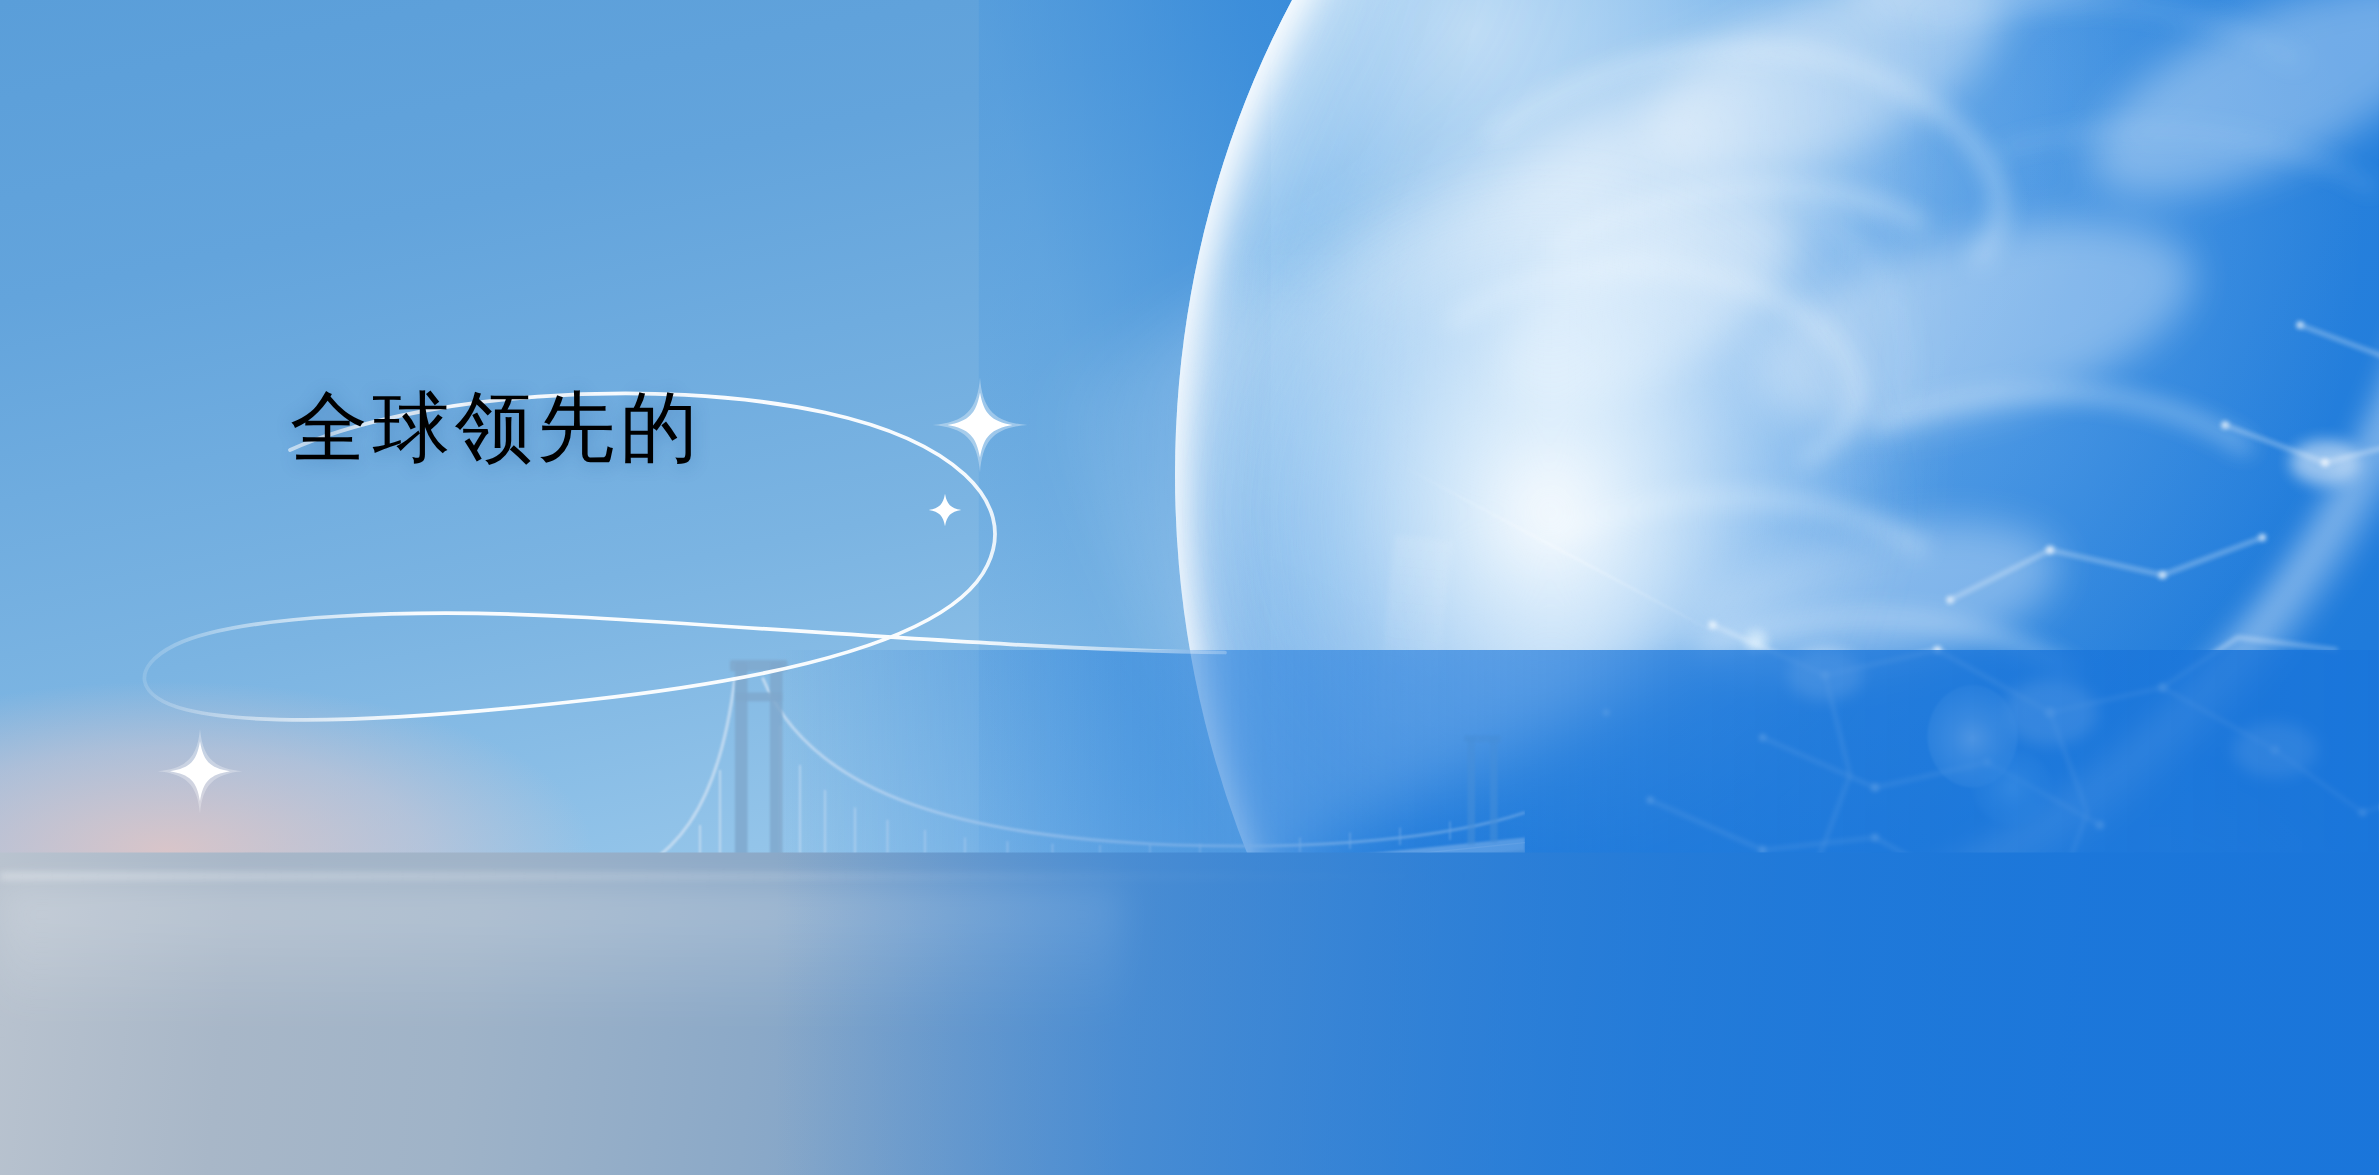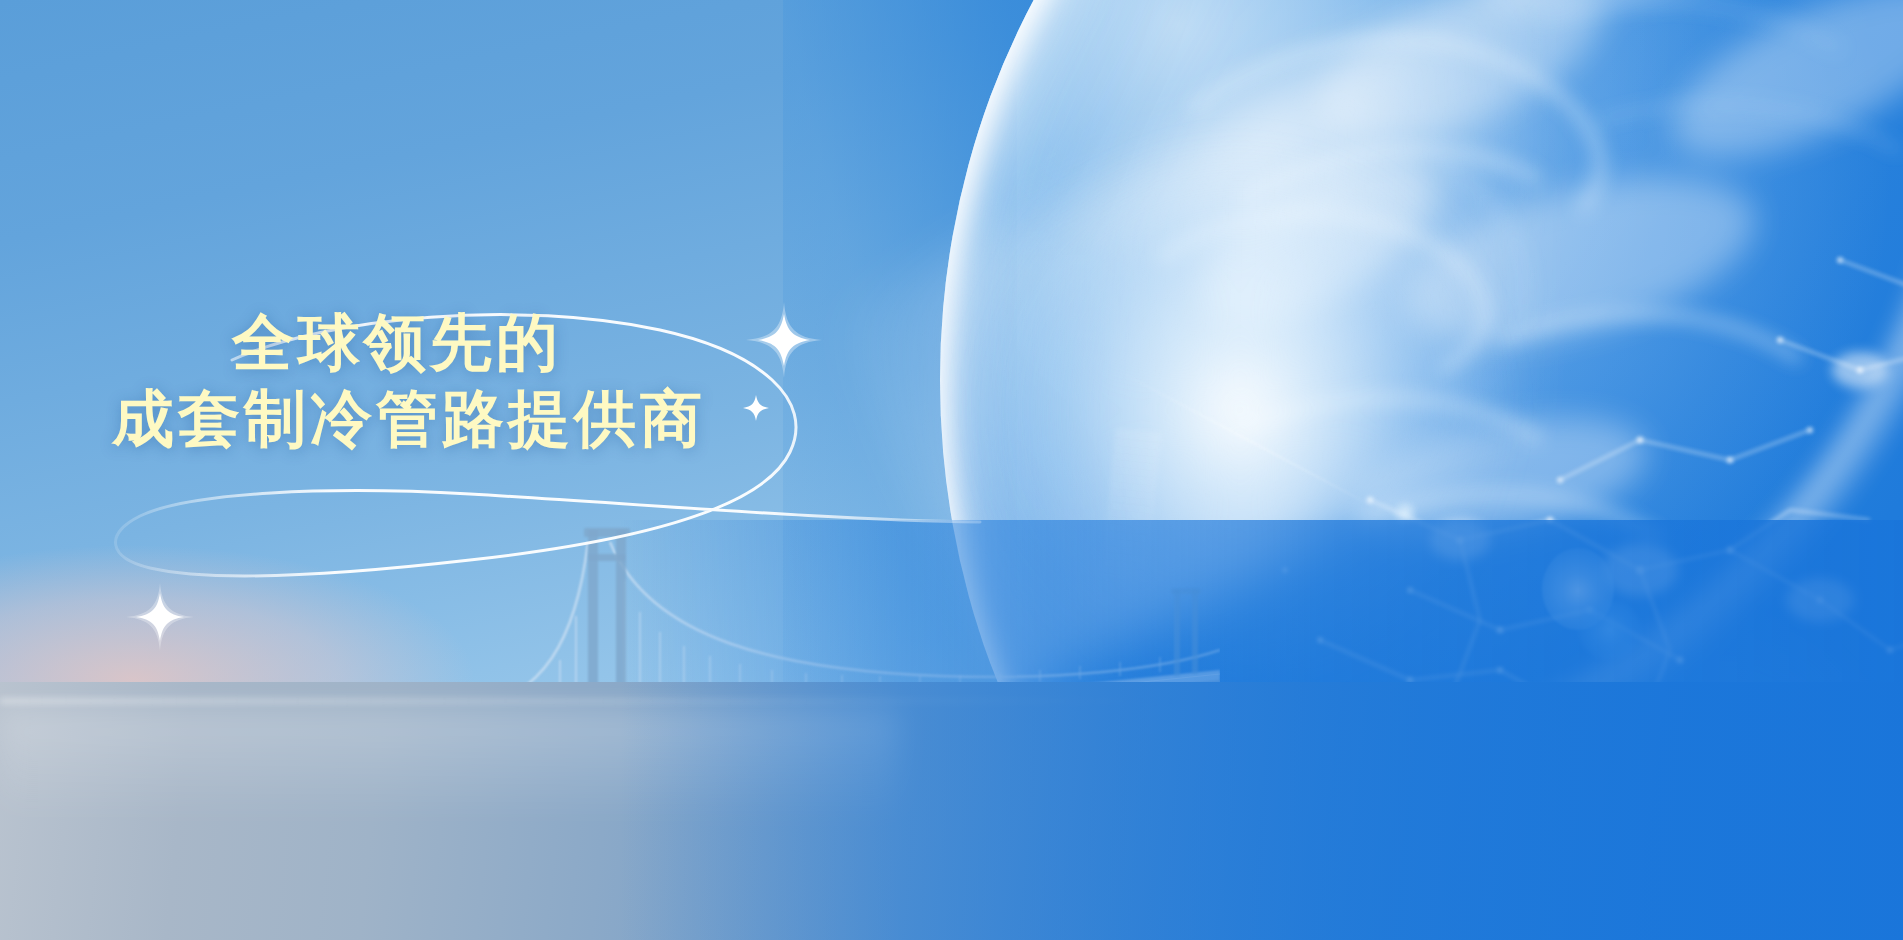--- a/index.html
+++ b/index.html
@@ -180,23 +180,23 @@
     background:linear-gradient(90deg, rgba(31,123,219,0) 0%, rgba(31,123,219,.45) 22%, rgba(28,119,218,.72) 55%, rgba(26,117,218,.85) 100%);
     pointer-events:none;
   }
 
   
   .headline{
     position:absolute;left:112px;top:305px;width:700px;
     z-index:30;
   }
   .hl-line{
-    color:#fef9c3;
+    color:#000000;
     font-size:62px;
-    font-weight:700;
+    font-weight:400;
     letter-spacing:4px;
     line-height:76px;
     text-shadow:0 2px 14px rgba(25,80,150,.35);
     white-space:nowrap;
   }
   .hl-line.l1{margin-left:120px;}
   .hl-line.l2{margin-left:0;}
 
   
   .deco{position:absolute;left:0;top:0;width:1903px;height:940px;z-index:25;pointer-events:none;}
@@ -497,16 +497,15 @@
     </g>
 
     <g transform="translate(160,617)">
       <path d="M0 -24 C 2.6 -8, 8 -2.6, 24 0 C 8 2.6, 2.6 8, 0 24 C -2.6 8, -8 2.6, -24 0 C -8 -2.6, -2.6 -8, 0 -24 Z" fill="#ffffff"></path>
       <path d="M0 -34 C 2 -11, 11 -2, 34 0 C 11 2, 2 11, 0 34 C -2 11, -11 2, -34 0 C -11 -2, -2 -11, 0 -34 Z" fill="#ffffff" opacity=".30"></path>
     </g>
   </svg>
 
   <div class="headline">
     <div class="hl-line l1">全球领先的</div>
-    <div class="hl-line l2">成套制冷管路提供商</div>
   </div>
 
 </div>
 
 </body></html>

